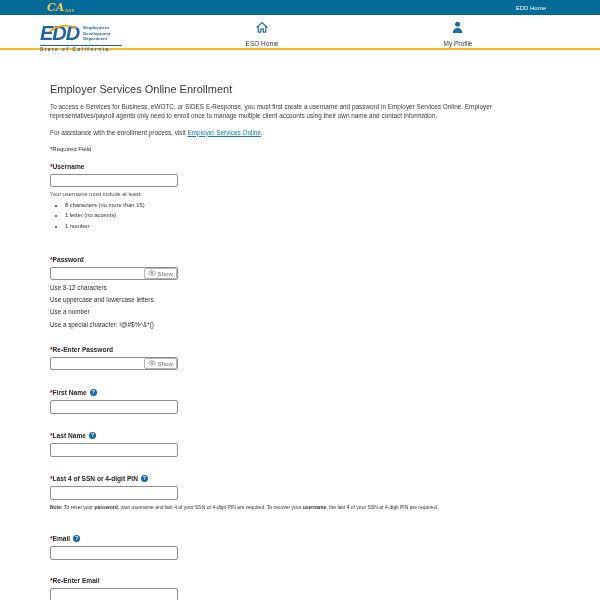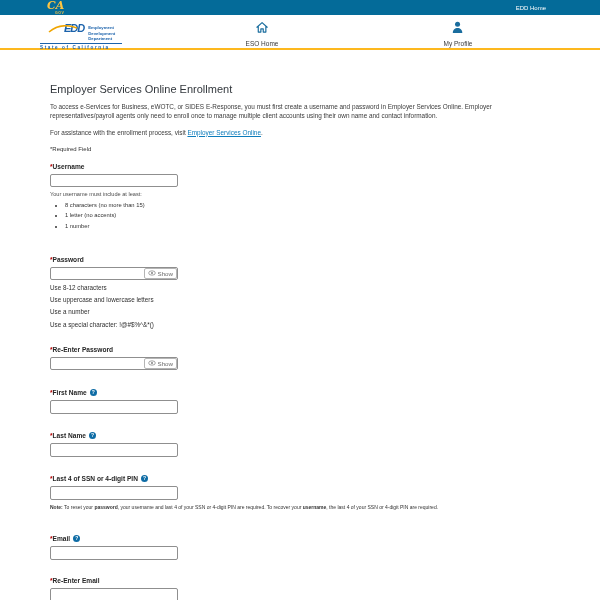--- a/index.html
+++ b/index.html
@@ -10,21 +10,21 @@
     font-family: "Liberation Sans", sans-serif;
     color: #333;
   }
   
   .topbar {
     position: relative; height: 15px;
     background: var(--teal, #046b99);
   }
   .ca-logo {
     position: absolute; left: 47px; top: 0; height: 15px;
-    display: flex; align-items: center; text-decoration: none; cursor: pointer; flex-direction: column;
+    display: flex; align-items: center; text-decoration: none; cursor: pointer;
   }
   .ca-ca {
     font-family: "DejaVu Serif", serif; font-style: italic; font-weight: bold;
     font-size: 11px; color: var(--gold-light, #fdc542); line-height: 1;
   }
   .ca-gov {
     font-size: 3.5px; color: var(--gold-light, #fdc542); font-weight: bold;
     align-self: flex-end; margin: 0 0 2px 1px; letter-spacing: .5px;
   }
   .topbar-link {
@@ -34,22 +34,22 @@
   }
   
   .header {
     position: relative; height: 35px; background: #fff;
     border-bottom: 2.5px solid var(--gold, #fdb81e);
   }
   .edd-logo { position: absolute; left: 40px; top: 4px; width: 82px; cursor: pointer; }
   .edd-top { position: relative; display: flex; align-items: flex-start; padding-top: 4px; }
   .edd-swoosh { position: absolute; left: 8px; top: 0px; }
   .edd-acronym {
-    font-size: 11px; font-weight: bold; font-style: italic;
-    color: var(--logo-blue, #1b62ab); line-height: 1; letter-spacing: -1px; margin-left: 24px;
+    font-size: 20px; font-weight: bold; font-style: italic;
+    color: var(--logo-blue, #1b62ab); line-height: 1; letter-spacing: -1px;
   }
   .edd-lines {
     margin-left: 4px; font-size: 4.3px; font-weight: bold;
     color: var(--logo-blue, #1b62ab); line-height: 1.3; padding-top: 2px;
   }
   .edd-state {
     margin-top: 1.5px; padding-top: 1px;
     border-top: 1px solid var(--logo-blue, #1b62ab);
     font-size: 4.6px; font-weight: bold; letter-spacing: 1.6px;
     color: var(--logo-blue, #1b62ab); white-space: nowrap;

